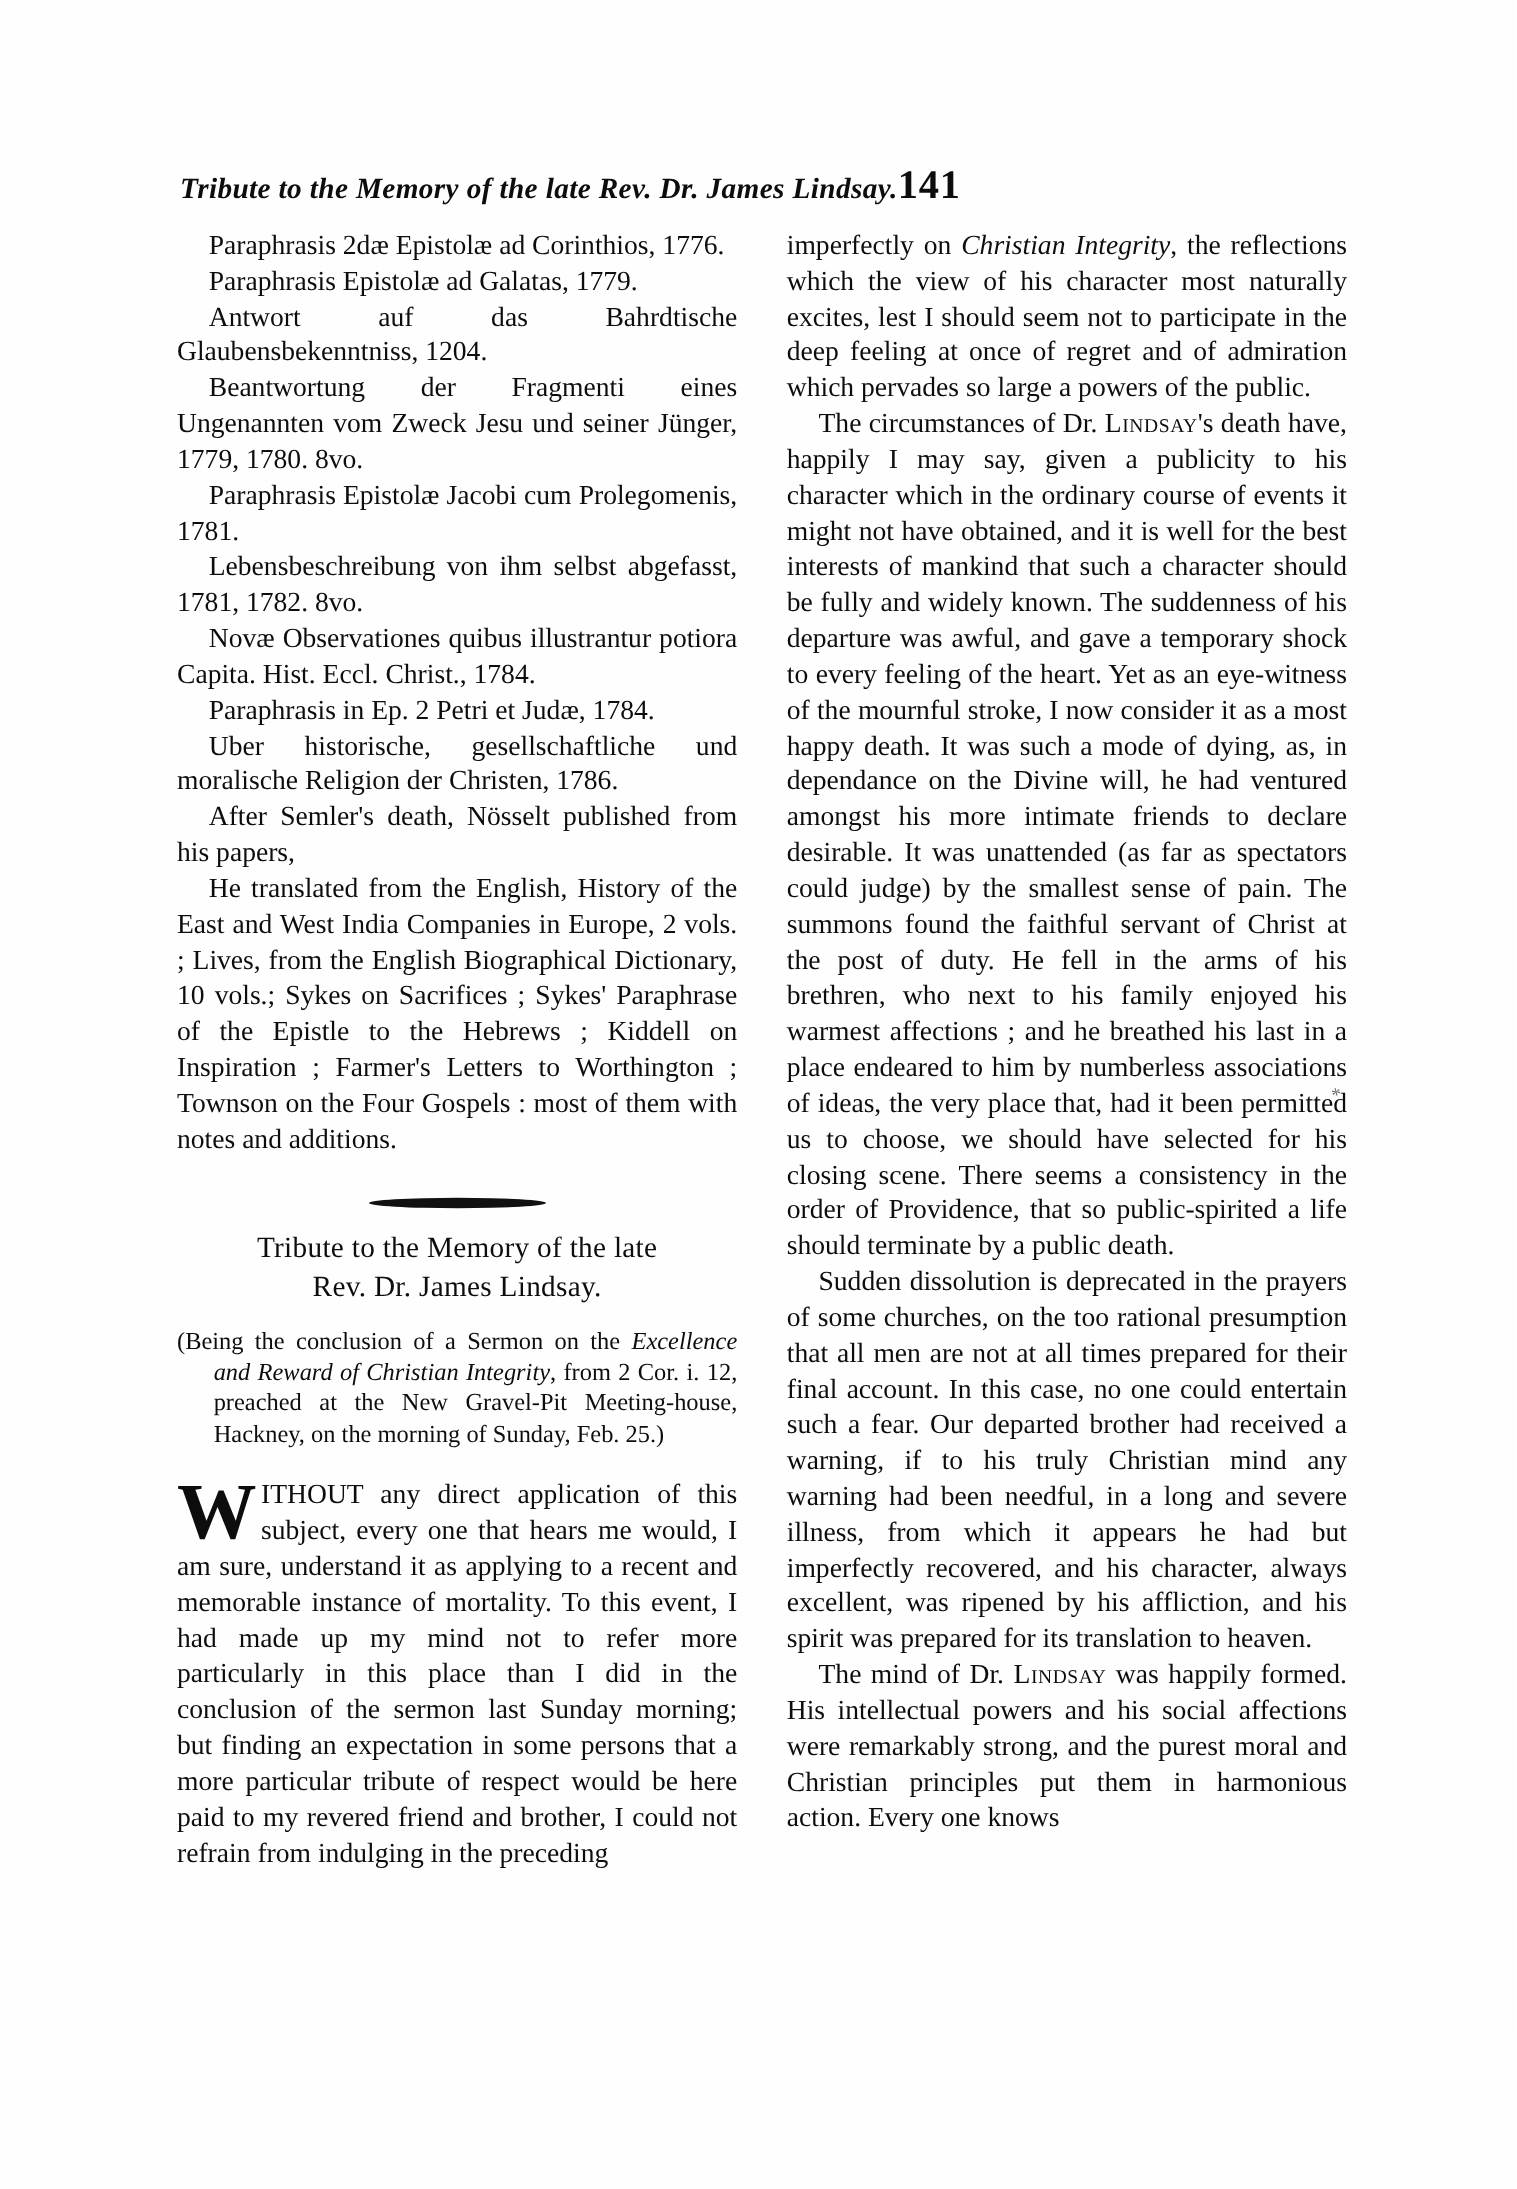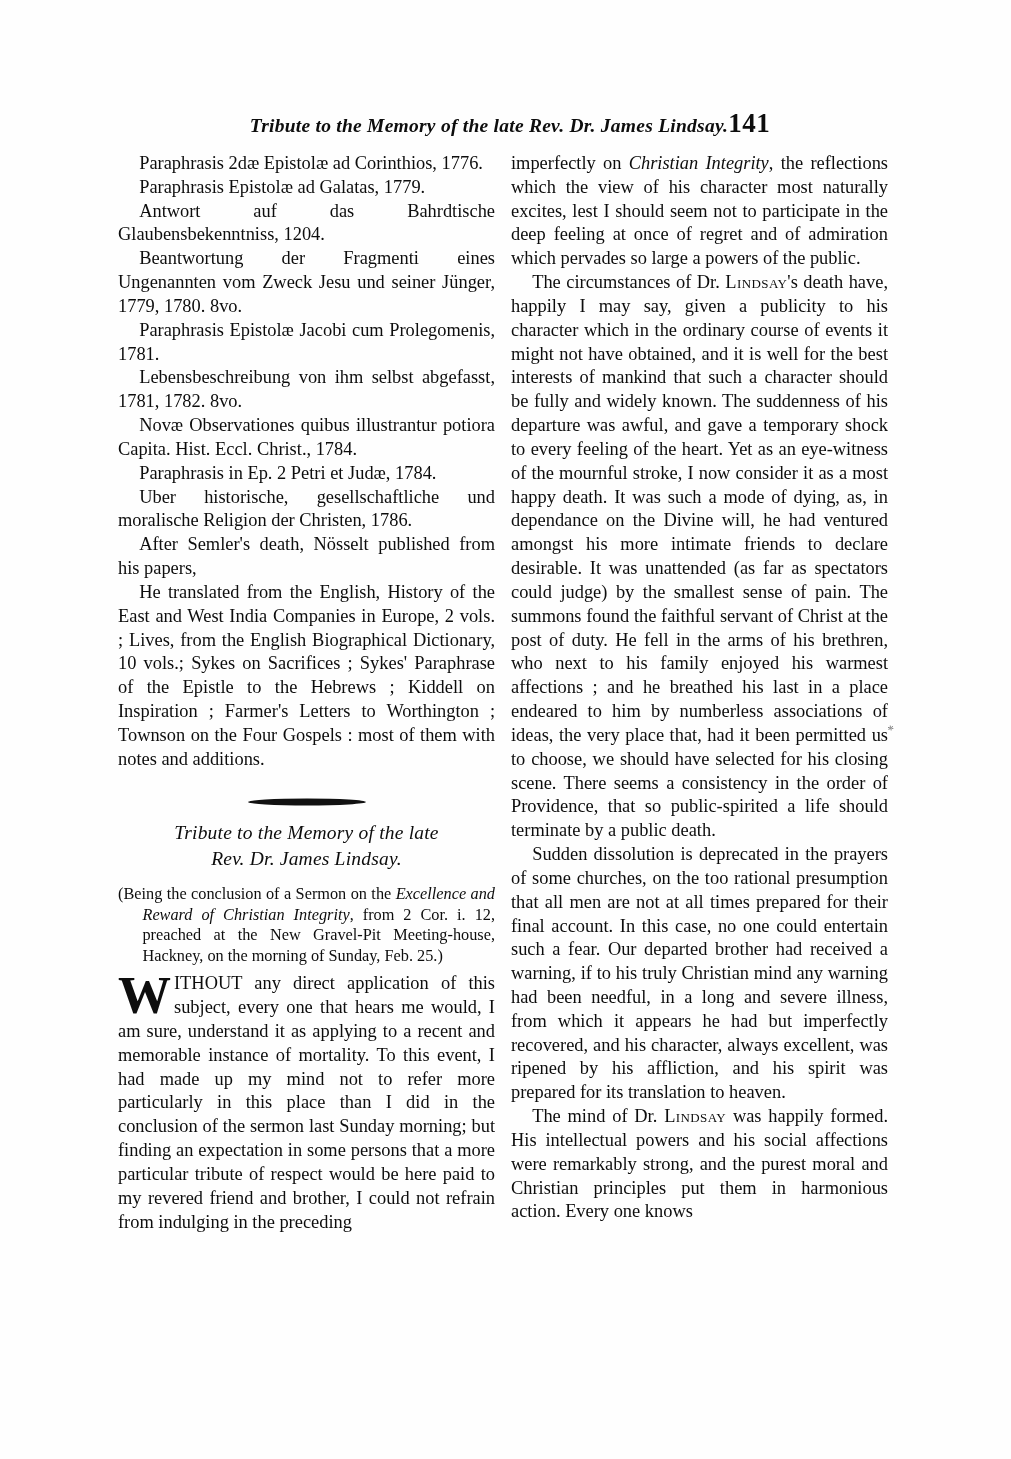--- a/index.html
+++ b/index.html
@@ -20,21 +20,21 @@
   }
 
   
   .runhead {
     position: absolute;
     left: 120px;
     top: 108px;
     width: 780px;
     display: flex;
     align-items: baseline;
-    justify-content: center;
+    justify-content: flex-start;
   }
   .runhead-title {
     font-style: italic;
     font-weight: bold;
     font-size: 19.5px;
     letter-spacing: 0.25px;
     white-space: nowrap;
   }
   .runhead-folio {
     font-weight: bold;
@@ -42,21 +42,21 @@
     letter-spacing: 0.5px;
   }
 
   
   .columns {
     position: absolute;
     top: 152px;
     left: 118px;
     width: 780px;
     display: flex;
-    gap: 16px;
+    gap: 33px;
   }
   .col {
     width: 377px;
   }
 
   p {
     margin: 0;
     font-size: 18.4px;
     line-height: 1.295;
     text-align: justify;
@@ -87,34 +87,33 @@
     content: "";
     position: absolute;
     left: 0; right: 0; top: 50%;
     height: 7px;
     transform: translateY(-50%);
     background: #111;
     border-radius: 50% / 50%;
   }
 
   .article-title {
-    font-style: italic;
     font-size: 19.5px;
     line-height: 1.36;
     text-align: center;
     margin: 0 0 11px 0;
     letter-spacing: 0.2px;
   }
 
   
   .preamble {
     font-size: 16.3px;
     line-height: 1.285;
     text-align: justify;
-    margin: 0 0 5px 0;
+    margin: 0 0 18px 0;
     padding-left: 1.5em;
     text-indent: -1.5em;
   }
 
   
   .dropcap-para {
     text-indent: 0;
     position: relative;
   }
   .dropcap {

